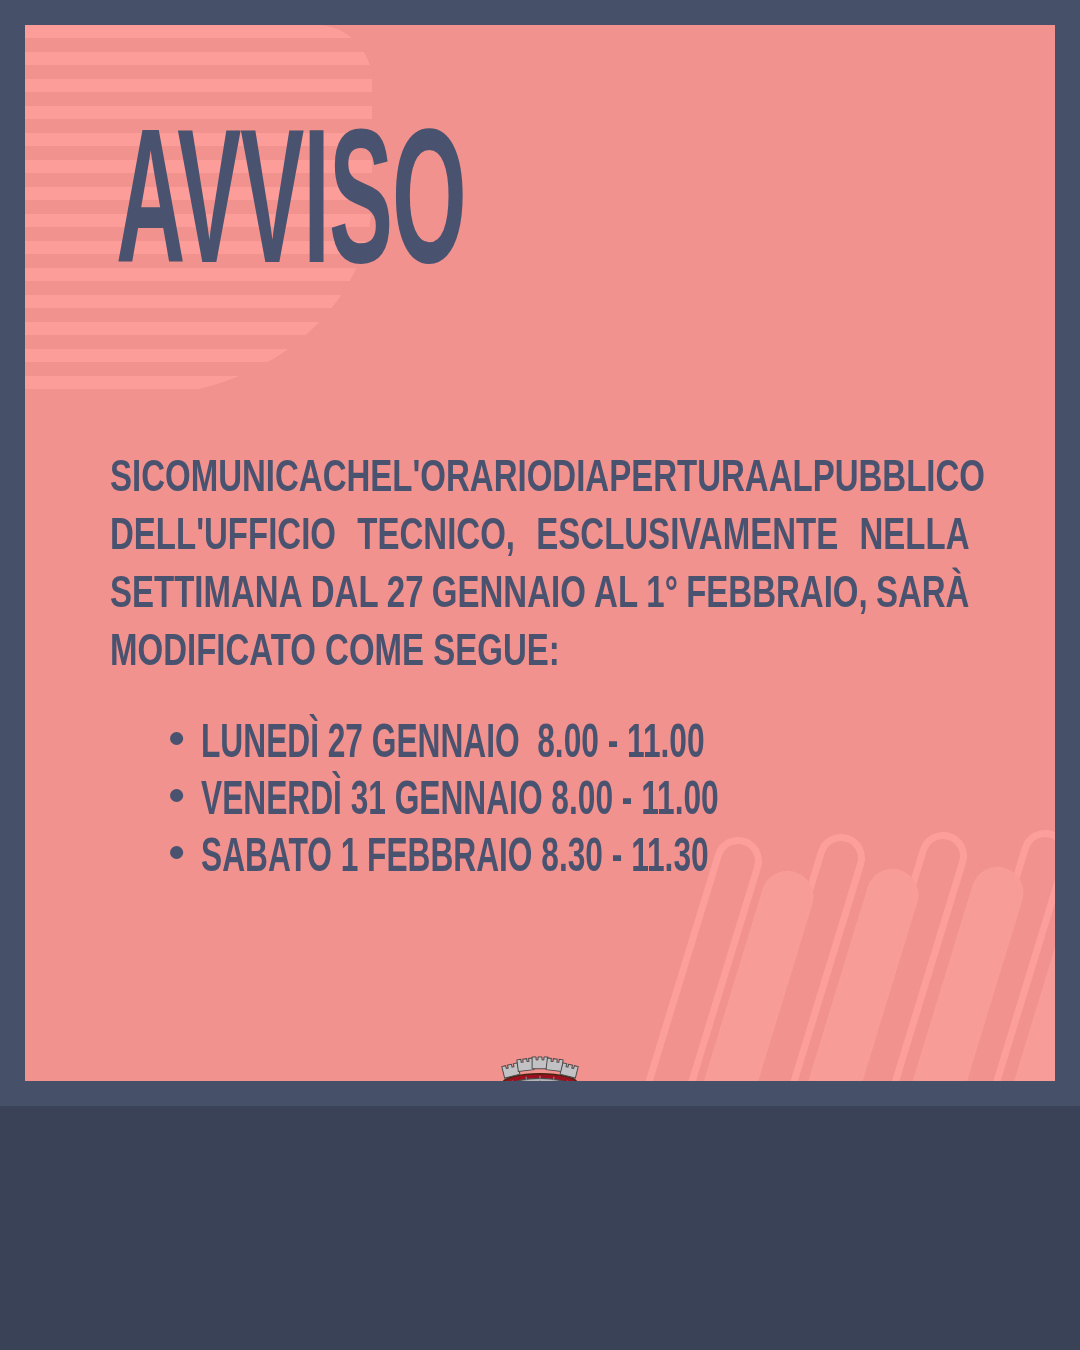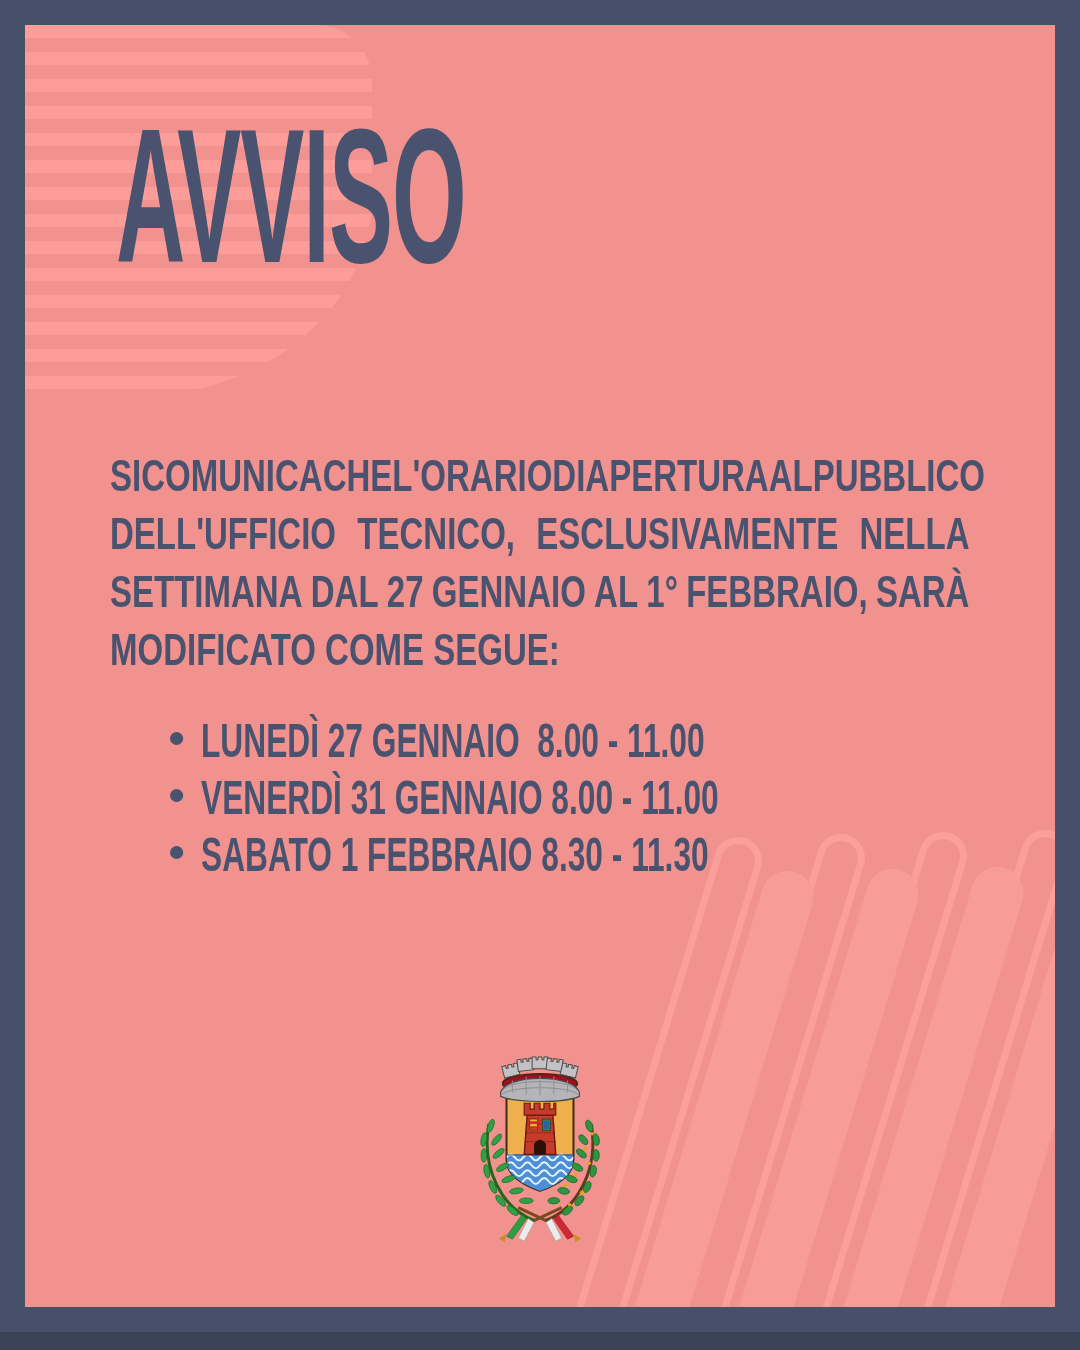--- a/index.html
+++ b/index.html
@@ -2,21 +2,21 @@
 <html><head>
 <meta charset="utf-8">
 <style>
   html,body{margin:0;padding:0;}
   body{
     width:1080px;height:1350px;
     font-family:"Liberation Sans", sans-serif;
     background:#3a4257;
   }
   .frame{
-    position:relative;width:1080px;height:1332px;
+    position:relative;width:1080px;height:1106px;
     background:#475069;
   }
   .page{
     position:absolute;inset:25px;
     background:#f2928e;
     overflow:hidden;
   }
   
   .deco-stripes{
     position:absolute;left:0;top:0;

